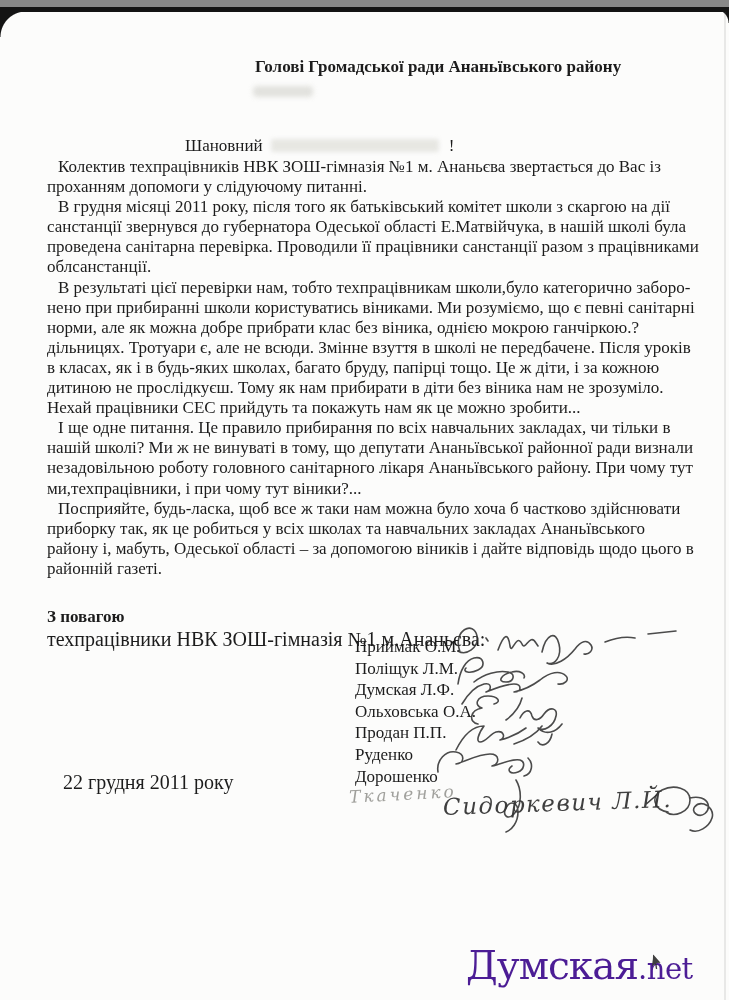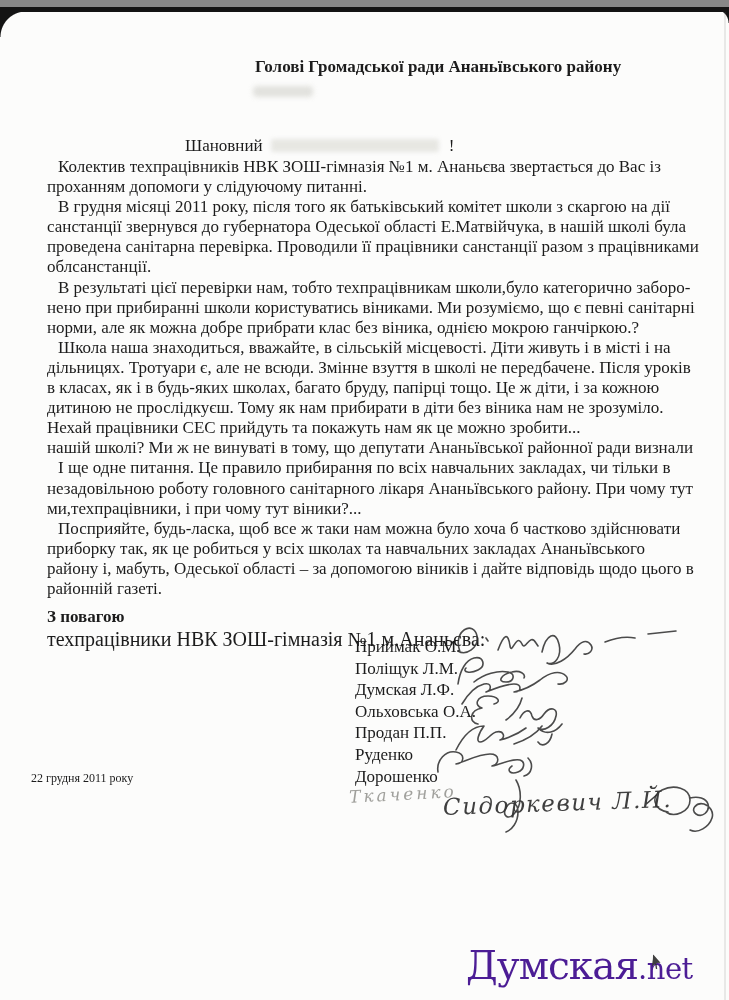--- a/index.html
+++ b/index.html
@@ -41,21 +41,21 @@
   }
   .body-text{position:absolute;left:47px;top:150px;width:650px;font-size:17px;}
   .body-text .line{height:20.1px;line-height:20.1px;white-space:nowrap;}
   .body-text .line.first{text-indent:11px;}
 
   .regards{position:absolute;left:47px;top:600px;font-size:17px;font-weight:bold;}
   .from-line{position:absolute;left:47px;top:621px;font-size:20px;white-space:nowrap;}
   .signers{position:absolute;left:355px;top:629px;font-size:17px;}
   .signers .signer{height:21.6px;line-height:21.6px;white-space:nowrap;}
 
-  .date-line{position:absolute;left:31px;top:764px;font-size:12px;white-space:nowrap;}
+  .date-line{position:absolute;left:63px;top:764px;font-size:20px;white-space:nowrap;}
   .place-line{position:absolute;left:240px;top:786px;font-size:17px;white-space:nowrap;}
 
   .hand{font-family:"DejaVu Serif", serif;font-style:italic;white-space:nowrap;}
   .hand-tkachenko{
     position:absolute;left:349px;top:777px;
     font-size:17px;letter-spacing:3px;color:#a0a09c;
     transform:rotate(-3deg);
   }
   .hand-sydorkevych{
     position:absolute;left:443px;top:783px;
@@ -97,27 +97,26 @@
   <div class="body-text">
       <div class="line first">Колектив техпрацівників НВК ЗОШ-гімназія №1 м. Ананьєва звертається до Вас із</div>
       <div class="line">проханням допомоги у слідуючому питанні.</div>
       <div class="line first">В грудня місяці 2011 року, після того як батьківський комітет школи з скаргою на дії</div>
       <div class="line">санстанції звернувся до губернатора Одеської області Е.Матвійчука, в нашій школі була</div>
       <div class="line">проведена санітарна перевірка. Проводили її працівники санстанції разом з працівниками</div>
       <div class="line">облсанстанції.</div>
       <div class="line first">В результаті цієї перевірки нам, тобто техпрацівникам школи,було категорично заборо-</div>
       <div class="line">нено при прибиранні школи користуватись віниками. Ми розуміємо, що є певні санітарні</div>
       <div class="line">норми, але як можна добре прибрати клас без віника, однією мокрою ганчіркою.?</div>
-      <div class="line first">Школа наша знаходиться, вважайте, в сільській місцевості. Діти живуть і в місті і на</div>
       <div class="line">дільницях. Тротуари є, але не всюди. Змінне взуття в школі не передбачене. Після уроків</div>
       <div class="line">в класах, як і в будь-яких школах, багато бруду, папірці тощо. Це ж діти, і за кожною</div>
       <div class="line">дитиною не прослідкуєш. Тому як нам прибирати в діти без віника нам не зрозуміло.</div>
       <div class="line">Нехай працівники СЕС прийдуть та покажуть нам як це можно зробити...</div>
+      <div class="line first">І ще одне питання. Це правило прибирання по всіх навчальних закладах, чи тільки в</div>
       <div class="line">нашій школі? Ми ж не винуваті в тому, що депутати Ананьївської районної ради визнали</div>
-      <div class="line first">І ще одне питання. Це правило прибирання по всіх навчальних закладах, чи тільки в</div>
       <div class="line">незадовільною роботу головного санітарного лікаря Ананьївського району. При чому тут</div>
       <div class="line">ми,техпрацівники, і при чому тут віники?...</div>
       <div class="line first">Посприяйте, будь-ласка, щоб все ж таки нам можна було хоча б частково здійснювати</div>
       <div class="line">приборку так, як це робиться у всіх школах та навчальних закладах Ананьївського</div>
       <div class="line">району і, мабуть, Одеської області – за допомогою віників і дайте відповідь щодо цього в</div>
       <div class="line">районній газеті.</div>
     </div>
 
   <div class="regards">З повагою</div>
   <div class="from-line">техпрацівники НВК ЗОШ-гімназія №1 м.Ананьєва:</div>

